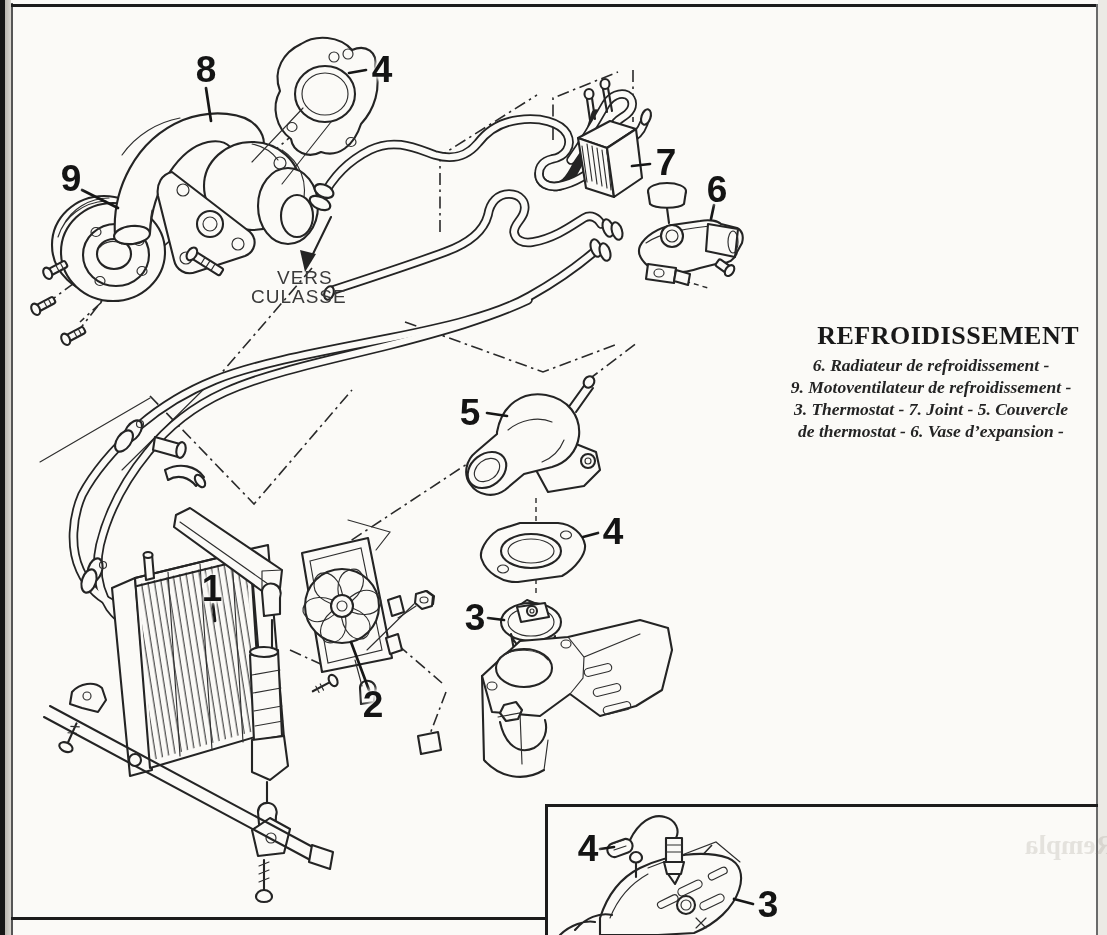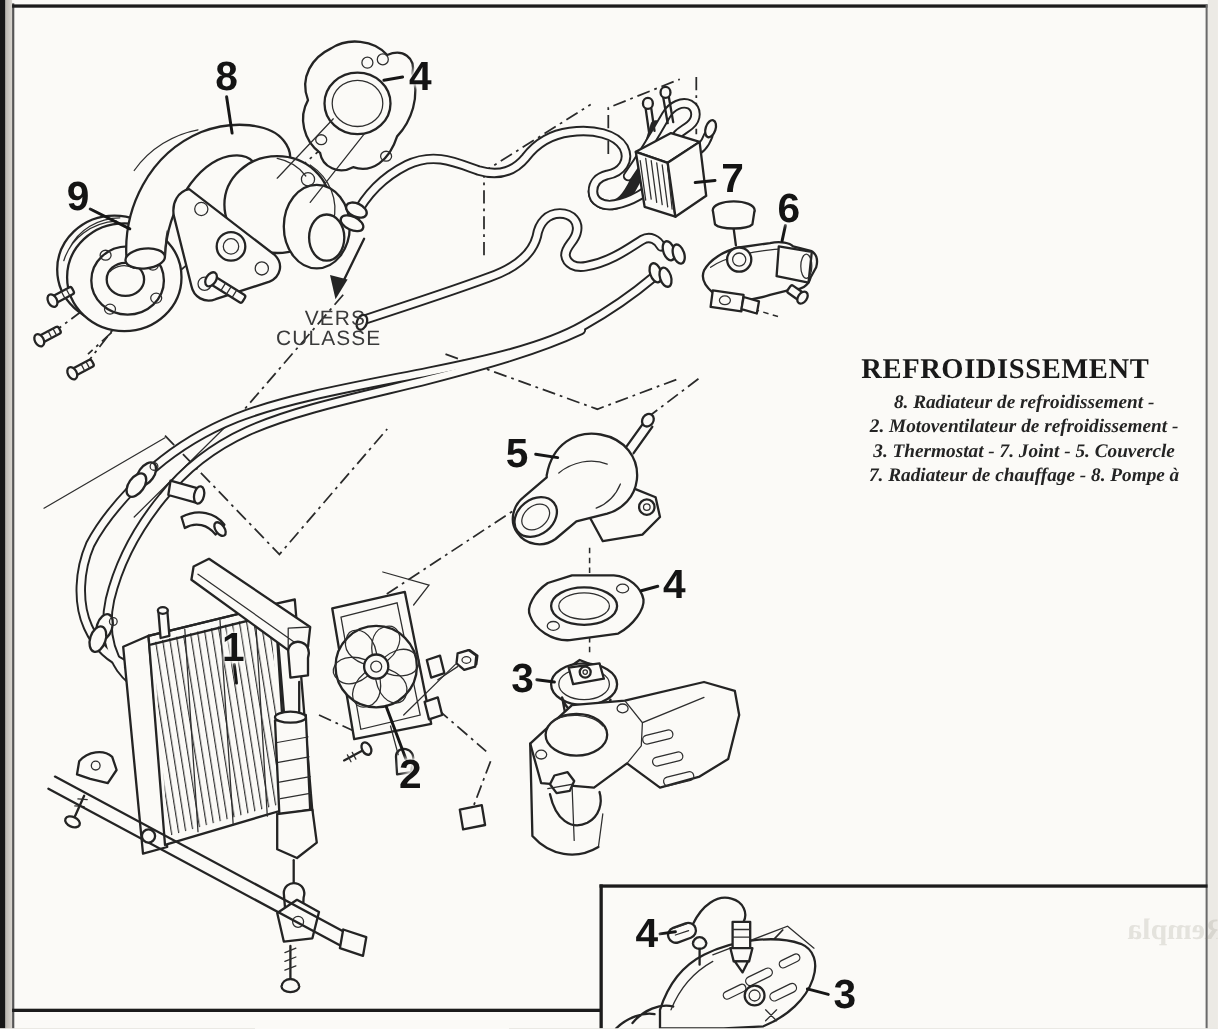--- a/index.html
+++ b/index.html
@@ -23,27 +23,27 @@
   svg .tn{fill:none;stroke:#2e2e2e;stroke-width:1.15;stroke-linecap:round;}
   svg .dd{fill:none;stroke:#2a2a2a;stroke-width:1.6;stroke-dasharray:12 4.5 2.5 4.5;}
   svg .ds{fill:none;stroke:#2a2a2a;stroke-width:1.4;stroke-dasharray:5 4;}
   svg .ld{fill:none;stroke:#161616;stroke-width:2.7;stroke-linecap:round;}
   svg .hose{fill:none;stroke:#242424;stroke-width:9.5;stroke-linecap:round;}
   svg .hosein{fill:none;stroke:#fbfaf7;stroke-width:6;stroke-linecap:round;}
   svg .ink{fill:#242424;stroke:none;}
 
   .num{position:absolute;transform:translate(-50%,-50%);font:700 37px/1 "Liberation Sans",sans-serif;
        color:#141414;text-shadow:0 0 5px #fbfaf7,0 0 5px #fbfaf7,0 0 8px #fbfaf7;}
-  .title{position:absolute;left:783px;top:322px;width:296px;text-align:left;
+  .title{position:absolute;left:783px;top:322px;width:296px;text-align:right;
          font:700 26px/1.1 "Liberation Serif",serif;letter-spacing:.5px;color:#191919;}
   .legend{position:absolute;left:778px;top:354px;width:306px;text-align:center;
           font:italic 700 17.5px/22px "Liberation Serif",serif;color:#242424;}
   .vers{position:absolute;left:251px;top:268px;font:400 19px/19px "Liberation Sans",sans-serif;
         letter-spacing:1px;color:#3a3a3a;}
-  .vers div:first-child{margin-left:26px;margin-top:12px;}
+  .vers div:first-child{margin-left:26px;}
   .ghost{position:absolute;left:985px;top:830px;width:130px;opacity:.20;filter:blur(.7px);
          transform:scaleX(-1);font:700 27px "Liberation Serif",serif;color:#8d867a;}
 </style>
 </head>
 <body>
 <div id="stage">
 
 <svg width="1107" height="935" viewBox="0 0 1107 935">
   <defs>
     <pattern id="fins" patternUnits="userSpaceOnUse" width="6.5" height="12" patternTransform="rotate(-9)">
@@ -381,24 +381,24 @@
 <div class="b-left"></div>
 <div class="b-top"></div>
 <div class="b-right"></div>
 <div class="b-bottom"></div>
 <div class="inset-top"></div>
 <div class="inset-left"></div>
 <div class="right-shade"></div>
 
 <div class="title">REFROIDISSEMENT</div>
 <div class="legend">
-  <div>8. Radiateur de refroidissement -</div>
-  <div>2. Motoventilateur de refroidissement -</div>
+  <div>6. Radiateur de refroidissement -</div>
+  <div>9. Motoventilateur de refroidissement -</div>
   <div>3. Thermostat - 7. Joint - 5. Couvercle</div>
-  <div>7. Radiateur de chauffage - 8. Pompe à</div>
+  <div>de thermostat - 6. Vase d’expansion -</div>
 </div>
 <div class="vers">
   <div>VERS</div>
   <div>CULASSE</div>
 </div>
 
 <div class="num" style="left:212px;top:588px">1</div>
 <div class="num" style="left:373px;top:704px">2</div>
 <div class="num" style="left:475px;top:617px">3</div>
 <div class="num" style="left:382px;top:69px">4</div>

